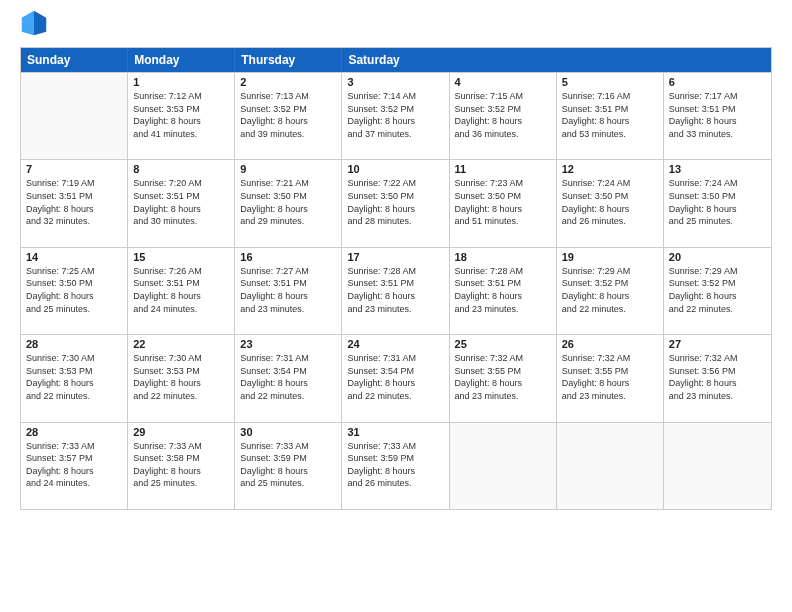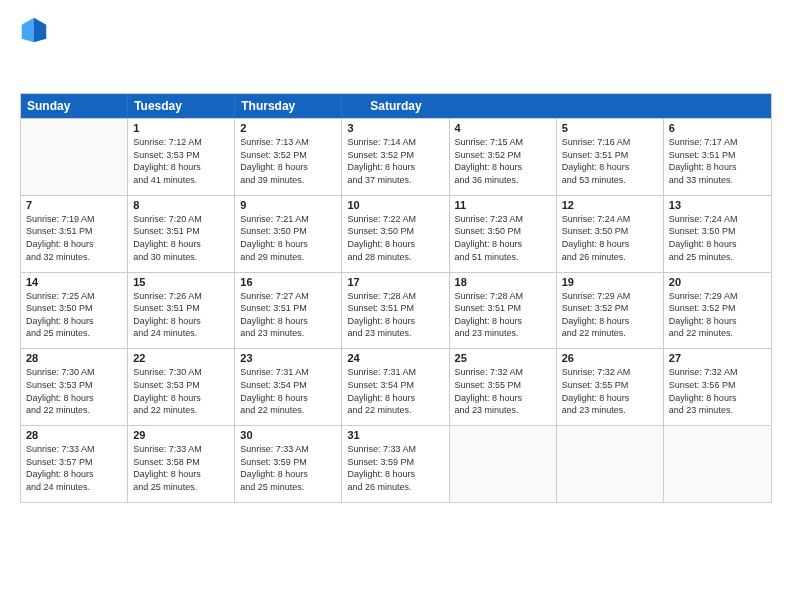--- a/index.html
+++ b/index.html
@@ -6,24 +6,23 @@
     body {
       width: 792px;
       height: 612px;
       font-family: Arial, sans-serif;
       background: #fff;
       overflow: hidden;
     }
     .page {
       width: 792px;
       height: 519px;
-      padding: 16px 20px;
+      padding: 9px 20px;
       display: flex;
       flex-direction: column;
-      gap: 39px;
     }
     .header {
       display: flex;
       justify-content: space-between;
       align-items: flex-start;
       margin-bottom: 10px;
     }
     .logo {
       display: flex;
       align-items: center;
@@ -66,21 +65,21 @@
       background: #1565c0;
     }
     .cal-header-cell {
       color: #fff;
       font-weight: bold;
       font-size: 12px;
       padding: 5px 6px;
       text-align: left;
       border-right: 1px solid #1976d2;
     }
-    .cal-header-cell:last-child { border-right: none; text-align: center; }
+    .cal-header-cell:last-child { border-right: none; }
     .cal-body {
       flex: 1;
       display: flex;
       flex-direction: column;
     }
     .cal-row {
       display: grid;
       grid-template-columns: repeat(7, 1fr);
       flex: 1;
       border-top: 1px solid #ccc;
@@ -127,21 +126,21 @@
     </div>
     <div class="title-block">
       <div class="month-title"></div>
       <div class="subtitle"></div>
     </div>
   </div>
 
   <div class="calendar">
     <div class="cal-header">
     <div class="cal-header-cell">Sunday</div>
-        <div class="cal-header-cell">Tuesday</div>
+        <div class="cal-header-cell">Monday</div>
         <div class="cal-header-cell">Thursday</div>
         <div class="cal-header-cell">Saturday</div>
       </div>
     <div class="cal-body">
     <div class="cal-row">
           <div class="cal-cell empty"></div>
           <div class="cal-cell">
             <div class="day-num">1</div>
             <div class="cell-line">Sunrise: 7:12 AM</div>
             <div class="cell-line">Sunset: 3:53 PM</div>

